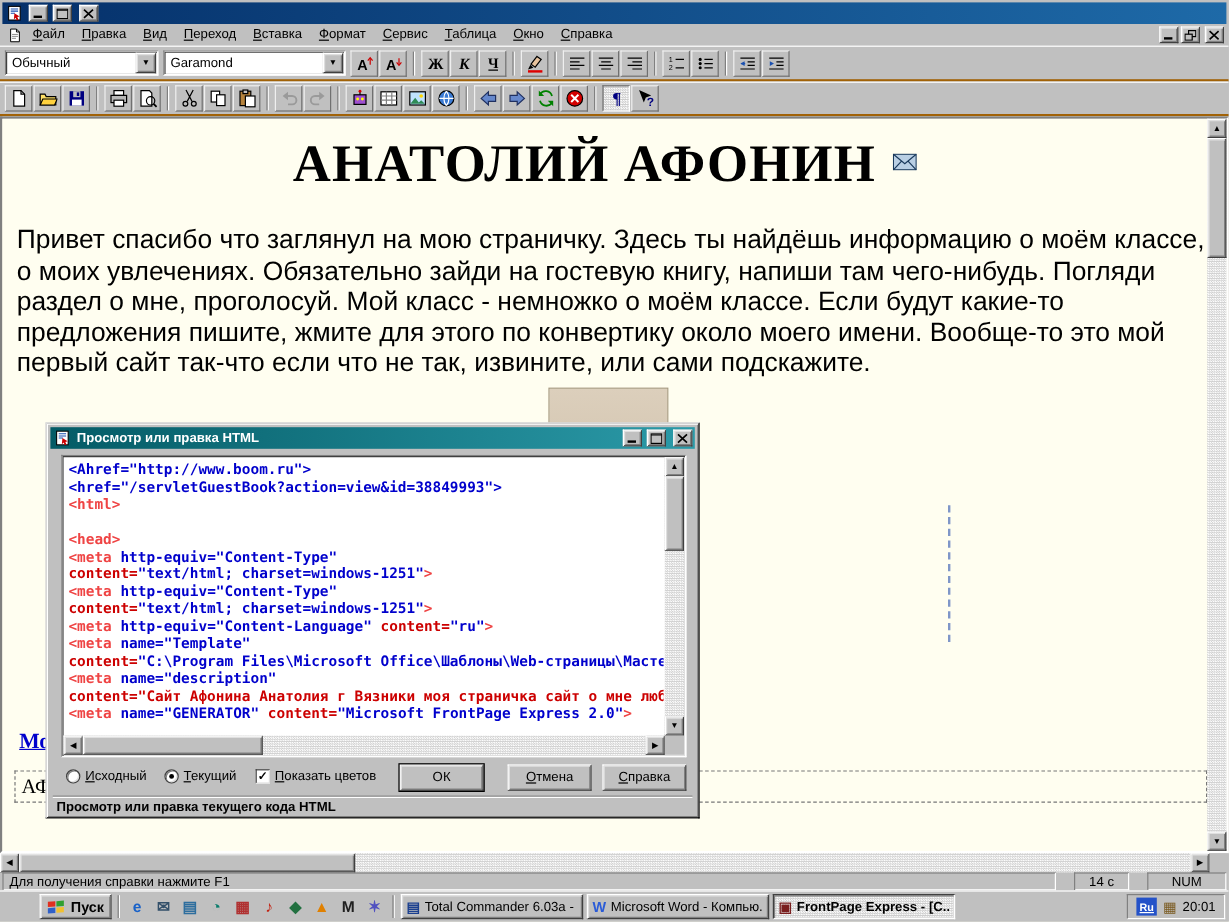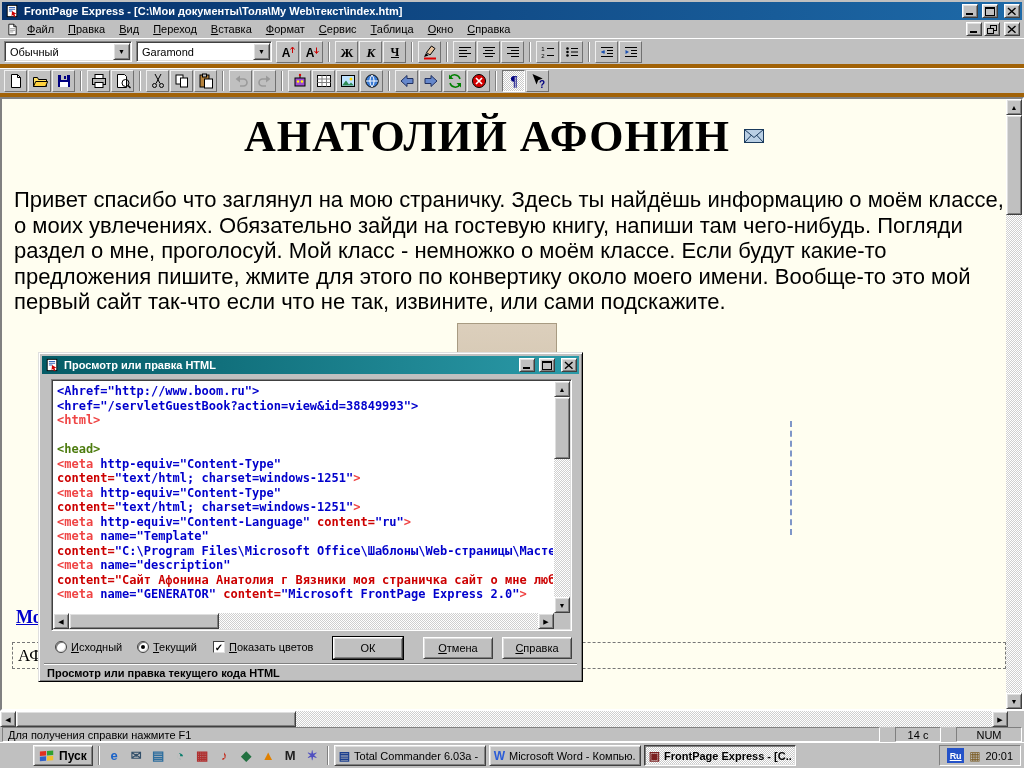--- a/index.html
+++ b/index.html
@@ -15,21 +15,21 @@
   .winbtn{width:16px;height:14px;background:#c0c0c0;border:1px solid;border-color:#fff #404040 #404040 #fff;box-shadow:inset 1px 1px 0 #dfdfdf,inset -1px -1px 0 #808080;display:flex;align-items:center;justify-content:center;flex:0 0 auto;}
   .winbtn.gap{margin-left:2px;}
 
   
   .menubar{position:absolute;left:2px;top:20px;right:2px;height:18px;display:flex;align-items:center;padding:0 2px;}
   #menu-items{display:flex;align-items:center;}
   .menu-item{padding:2px 7px;white-space:nowrap;}
   .mdi-btns{margin-left:auto;display:flex;gap:2px;}
 
   
-  .toolbar{position:absolute;left:0;right:0;background:#c0c0c0;border-top:1px solid #fff;border-bottom:4px solid #a16207;display:flex;align-items:center;padding:0 4px;}
+  .toolbar{position:absolute;left:0;right:0;background:#c0c0c0;border-top:1px solid #fff;border-bottom:2px solid #a16207;display:flex;align-items:center;padding:0 4px;}
   #format-toolbar{top:38px;height:30px;gap:4px;}
   #standard-toolbar-row{top:68px;height:29px;}
   .tbgroup{display:flex;align-items:center;gap:1px;}
   .tbtn{width:23px;height:22px;display:flex;align-items:center;justify-content:center;background:#c0c0c0;border:1px solid;border-color:#efefef #707070 #707070 #efefef;}
   .tbtn svg{display:block;}
   .tbtn.pressed{border-color:#707070 #fff #fff #707070;background:repeating-conic-gradient(#ffffff 0 25%,#c9c9c9 0 50%) 0 0/2px 2px;}
   .tsep{width:2px;height:20px;border-left:1px solid #808080;border-right:1px solid #fff;margin:0 4px;flex:0 0 auto;}
   .combo{height:21px;background:#fff;border:1px solid;border-color:#808080 #fff #fff #808080;box-shadow:inset 1px 1px 0 #404040,inset -1px -1px 0 #dfdfdf;display:flex;align-items:center;flex:0 0 auto;}
   .combo .val{flex:1;padding:0 5px;white-space:nowrap;overflow:hidden;}
   .combo .drop{width:17px;height:17px;margin-right:1px;background:#c0c0c0;border:1px solid;border-color:#fff #404040 #404040 #fff;box-shadow:inset 1px 1px 0 #dfdfdf,inset -1px -1px 0 #808080;display:flex;align-items:center;justify-content:center;font-size:7px;}
@@ -76,21 +76,21 @@
   .ru{width:17px;height:15px;background:#2452c8;color:#fff;font-size:9px;font-weight:bold;display:flex;align-items:center;justify-content:center;text-decoration:underline;}
   .trayicon{font-size:12px;}
 
   
   .dialog{position:absolute;left:38px;top:352px;width:545px;height:330px;background:#c0c0c0;border:1px solid;border-color:#dfdfdf #000 #000 #dfdfdf;box-shadow:inset 1px 1px 0 #fff,inset -1px -1px 0 #808080;z-index:10;}
   .dlg-title{position:absolute;left:3px;top:3px;right:3px;height:18px;background:linear-gradient(90deg,#045b66,#2b9aa8);display:flex;align-items:center;gap:4px;padding:0 2px;color:#fff;font-weight:bold;}
   .dlg-title-text{flex:1;white-space:nowrap;overflow:hidden;}
   .codebox{position:absolute;left:12px;top:26px;width:521px;height:252px;background:#fff;border:1px solid;border-color:#808080 #fff #fff #808080;box-shadow:inset 1px 1px 0 #404040,inset -1px -1px 0 #dfdfdf;}
   .codetext{position:absolute;left:2px;top:2px;right:18px;bottom:18px;overflow:hidden;font-family:"DejaVu Sans Mono",monospace;font-size:12px;font-weight:bold;padding:2px 3px;}
   .code-line{height:14.5px;white-space:pre;}
-  .c-b{color:#0000cc;} .c-p{color:#ef4444;} .c-r{color:#cc0000;} .c-g{color:#4d7c0f;}
+  .c-b{color:#0000cc;} .c-p{color:#ef4444;} .c-r{color:#cc0000;} .c-g{color:#ef4444;}
   .code-vscroll{position:absolute;right:1px;top:1px;width:16px;bottom:17px;}
   .code-hscroll{position:absolute;left:1px;bottom:1px;right:17px;height:16px;}
   .code-corner{position:absolute;right:1px;bottom:1px;width:16px;height:16px;background:#c0c0c0;}
   .dlg-controls{position:absolute;left:12px;top:284px;right:12px;height:24px;}
   .radio-wrap{position:absolute;top:4px;display:flex;align-items:center;gap:4px;}
   .radio{width:12px;height:12px;border-radius:50%;background:#fff;border:1px solid #404040;box-shadow:inset 1px 1px 0 #808080, inset -1px -1px 0 #dfdfdf;position:relative;flex:0 0 auto;}
   .radio.sel::after{content:"";position:absolute;left:3px;top:3px;width:4px;height:4px;border-radius:50%;background:#000;}
   .checkbox{width:12px;height:12px;background:#fff;border:1px solid;border-color:#404040 #dfdfdf #dfdfdf #404040;display:flex;align-items:center;justify-content:center;font-size:10px;font-weight:bold;flex:0 0 auto;}
   .pbtn{position:absolute;top:0;width:70px;height:22px;background:#c0c0c0;border:1px solid;border-color:#fff #404040 #404040 #fff;box-shadow:inset 1px 1px 0 #dfdfdf,inset -1px -1px 0 #808080;display:flex;align-items:center;justify-content:center;}
   .pbtn.default{outline:1px solid #000;}
@@ -104,21 +104,20 @@
 <div id="screen">
 
   <div class="titlebar">
     <span class="ticon">
         <svg width="14" height="14" viewBox="0 0 16 16">
           <rect x="2.5" y="1.5" width="11" height="13" fill="#fff" stroke="#000"></rect>
           <path d="M4.5 4h7M4.5 6h7M4.5 8h4" stroke="#1a50b0"></path>
           <path d="M8 8l5 3.2-2.2.5 1.1 2.6-1.6.7-1.1-2.6-1.7 1.5z" fill="#c00"></path>
         </svg>
       </span>
-    <span class="title-text">FrontPage Express - [C:\Мои документы\Толя\My Web\текст\index.htm]</span>
     <span class="winbtn">
         <svg width="10" height="9">
           <rect x="1" y="6" width="7" height="2" fill="#000"></rect>
         </svg>
       </span>
     <span class="winbtn">
         <svg width="10" height="9">
           <rect x="0.5" y="0.5" width="9" height="8" fill="none" stroke="#000"></rect>
           <path d="M0.5 1.5h9" stroke="#000"></path>
         </svg>
@@ -168,21 +167,21 @@
           </svg>
         </span>
     </span>
   </div>
 
   <div class="toolbar" id="format-toolbar">
     <span class="combo" style="width:128px">
       <span class="val">Обычный</span>
       <span class="drop">▼</span>
     </span>
-    <span class="combo" style="width:136px">
+    <span class="combo" style="width:152px">
       <span class="val">Garamond</span>
       <span class="drop">▼</span>
     </span>
     <span id="format-buttons" class="tbgroup">
         <span class="tbtn">
           <svg width="16" height="16">
             <text x="6" y="13" font-size="12" font-weight="bold" fill="#000" text-anchor="middle" font-family="Liberation Sans,sans-serif">A</text>
             <path d="M12.5 9V3.5" stroke="#c00"></path>
             <path d="M10.5 5.5l2-2.5 2 2.5" fill="none" stroke="#c00"></path>
           </svg>

